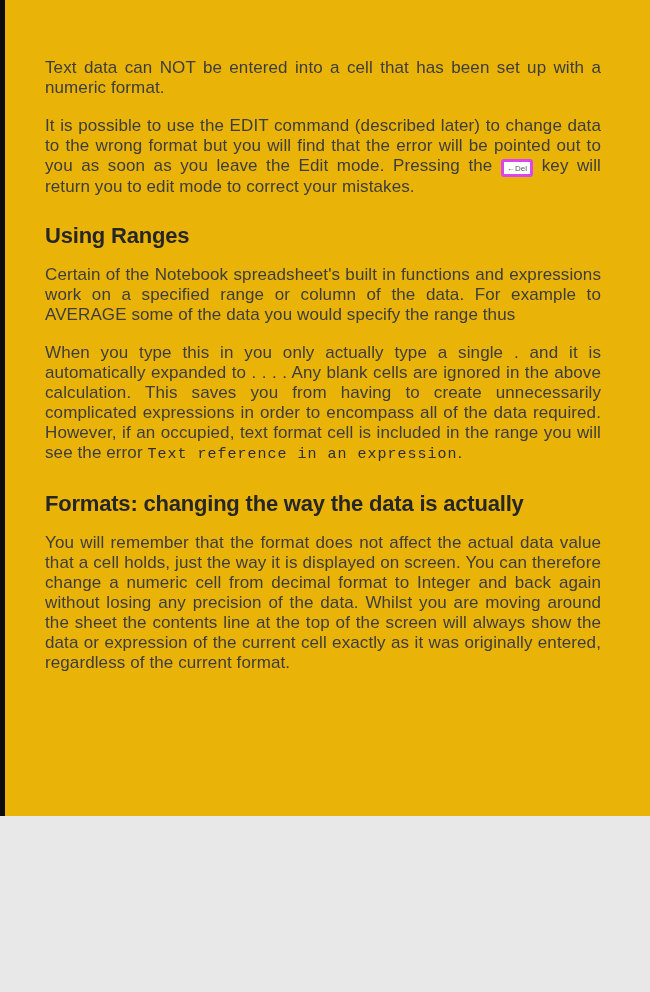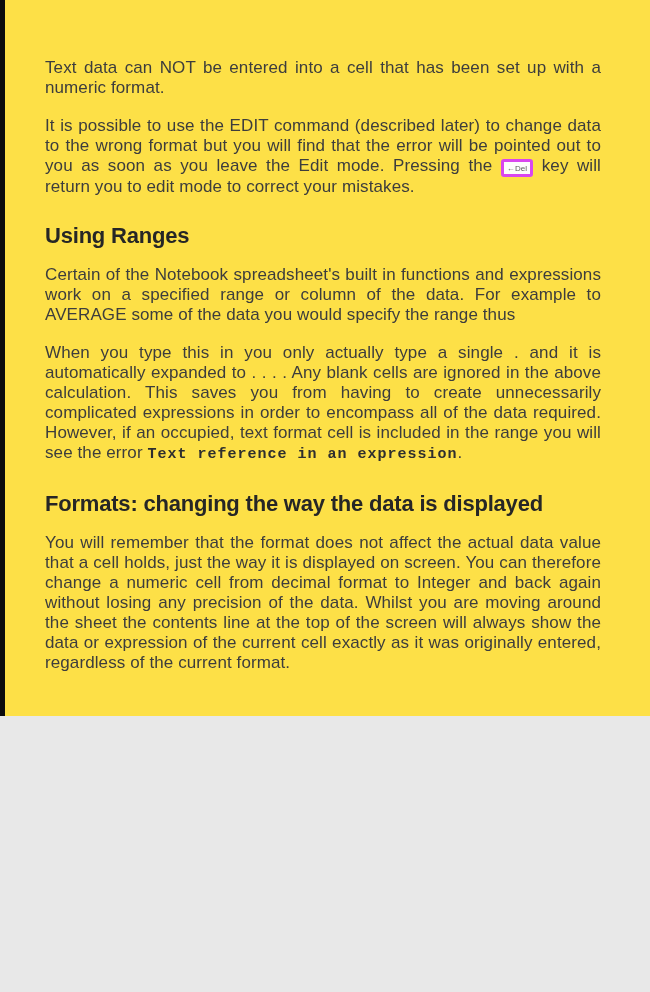--- a/index.html
+++ b/index.html
@@ -2,22 +2,22 @@
 <html><head>
 <meta charset="utf-8">
 <style>
   * { margin: 0; padding: 0; box-sizing: border-box; }
   html, body { background: #e8e8e8; }
   body { width: 650px; font-family: "Liberation Sans", sans-serif; }
 
   .sheet {
     position: relative;
     width: 650px;
-    height: 716px;
-    background: #fde047;
+    height: 816px;
+    background: #eab308;
     overflow: hidden;
   }
 
   .scan-bar {
     position: absolute;
     left: 0; top: 0;
     width: 5px; height: 992px;
     background: #0c0c0c;
   }
 
@@ -51,21 +51,21 @@
     font-family: "Liberation Mono", "DejaVu Sans Mono", monospace;
     font-weight: 700;
     font-size: 15px;
     letter-spacing: 2px;
     color: #2e2e2e;
     margin: 14px 0 24px 0;
   }
 
   .inline-code {
     font-family: "Liberation Mono", "DejaVu Sans Mono", monospace;
-    font-weight: 700;
+    font-weight: 400;
     font-size: 15px;
     letter-spacing: 1px;
     color: #2e2e2e;
   }
 
   .key-cap {
     display: inline-block;
     border: 3px solid #d946ef;
     border-radius: 3px;
     background: #fdfdfc;
@@ -111,21 +111,21 @@
     <h1 class="section-heading">Using Ranges</h1>
 
     <p class="body-para">Certain of the Notebook spreadsheet's built in functions and expressions work on a specified range or column of the data. For example to AVERAGE some of the data you would specify the range thus</p>
 
 
     <p class="body-para">
       <span>When you type this in you only actually type a single . and it is automatically expanded to . . . . Any blank cells are ignored in the above calculation. This saves you from having to create unnecessarily complicated expressions in order to encompass all of the data required. However, if an occupied, text format cell is included in the range you will see the error</span>
       <span class="inline-code">Text reference in an expression</span><span>.</span>
     </p>
 
-    <h1 class="section-heading">Formats: changing the way the data is displayed</h1>
+    <h1 class="section-heading">Formats: changing the way the data is actually</h1>
 
     <p class="body-para">You will remember that the format does not affect the actual data value that a cell holds, just the way it is displayed on screen. You can therefore change a numeric cell from decimal format to Integer and back again without losing any precision of the data. Whilst you are moving around the sheet the contents line at the top of the screen will always show the data or expression of the current cell exactly as it was originally entered, regardless of the current format.</p>
 
 
   </div>
 
   <div class="page-number">273</div>
 
 </div>
 

